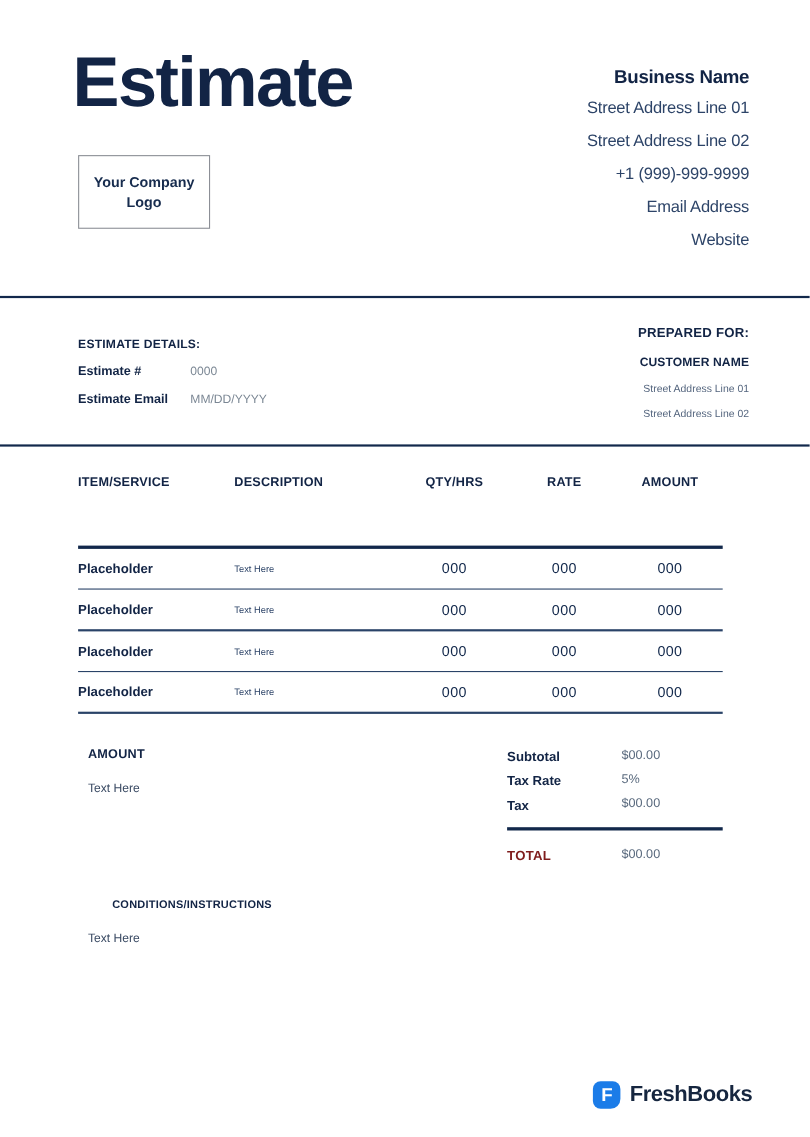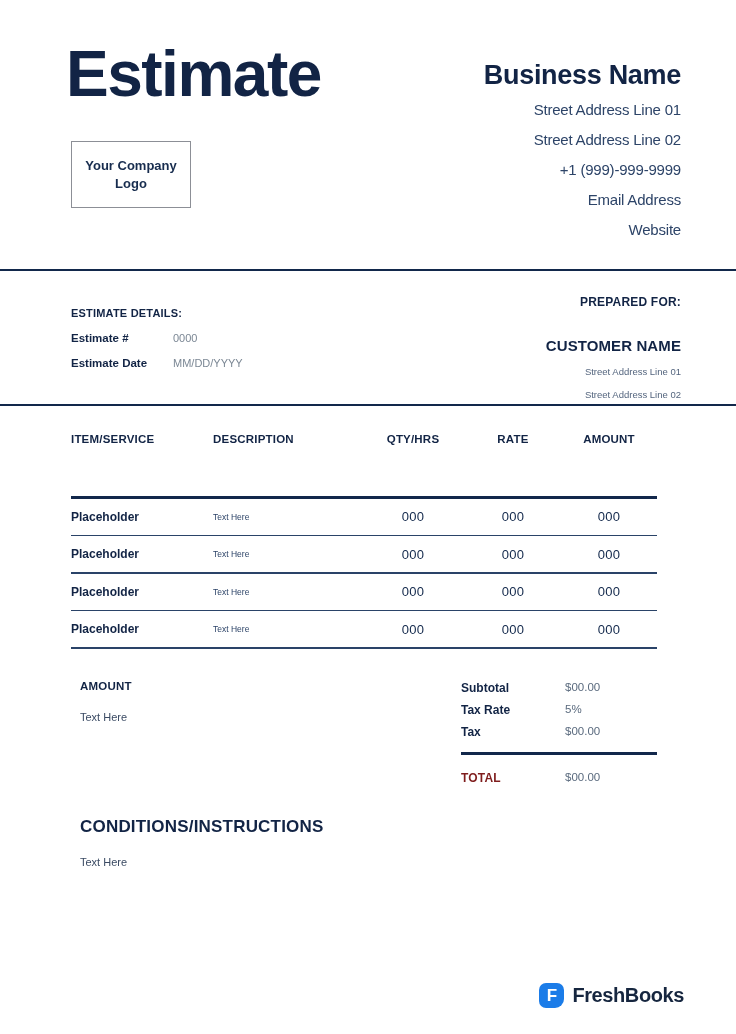--- a/index.html
+++ b/index.html
@@ -63,21 +63,21 @@
   }
 
   .business-block {
     position: absolute;
     right: 55px;
     top: 60px;
     text-align: right;
   }
 
   .business-name {
-    font-size: 27px;
+    font-size: 17px;
     font-weight: bold;
     color: #122445;
     letter-spacing: -0.3px;
     margin-bottom: 11px;
   }
 
   .business-line {
     font-size: 15px;
     color: #2d4468;
     line-height: 1;
@@ -144,24 +144,24 @@
   }
 
   .prepared-title {
     font-size: 12px;
     font-weight: bold;
     color: #122445;
     letter-spacing: 0.2px;
   }
 
   .customer-name {
-    font-size: 15px;
-    font-weight: bold;
-    color: #122445;
-    margin-top: 28px;
+    font-size: 11px;
+    font-weight: bold;
+    color: #122445;
+    margin-top: 15px;
     letter-spacing: 0.1px;
   }
 
   .customer-line {
     font-size: 9.5px;
     color: #54657e;
     margin-top: 12px;
   }
 
   
@@ -252,24 +252,25 @@
   }
 
   .conditions {
     position: absolute;
     left: 80px;
     top: 817px;
     width: 400px;
   }
 
   .conditions-title {
-    font-size: 17px;
+    font-size: 10px;
     font-weight: bold;
     color: #122445;
     letter-spacing: 0.2px;
+    margin-left: 22px;
   }
 
   .conditions-body {
     font-size: 11px;
     color: #3a4a63;
     margin-top: 19px;
   }
 
   .totals {
     position: absolute;
@@ -384,21 +385,21 @@
 
     <div class="estimate-details">
       <div class="section-caps">ESTIMATE DETAILS:</div>
 
       <div class="detail-row">
         <div class="detail-label">Estimate #</div>
         <div class="detail-value">0000</div>
       </div>
 
       <div class="detail-row">
-        <div class="detail-label">Estimate Date</div>
+        <div class="detail-label">Estimate Email</div>
         <div class="detail-value">MM/DD/YYYY</div>
       </div>
     </div>
 
     <div class="prepared-for">
       <div class="prepared-title">PREPARED FOR:</div>
       <div class="customer-name">CUSTOMER NAME</div>
       <div class="customer-line">Street Address Line 01</div>
       <div class="customer-line">Street Address Line 02</div>
     </div>

